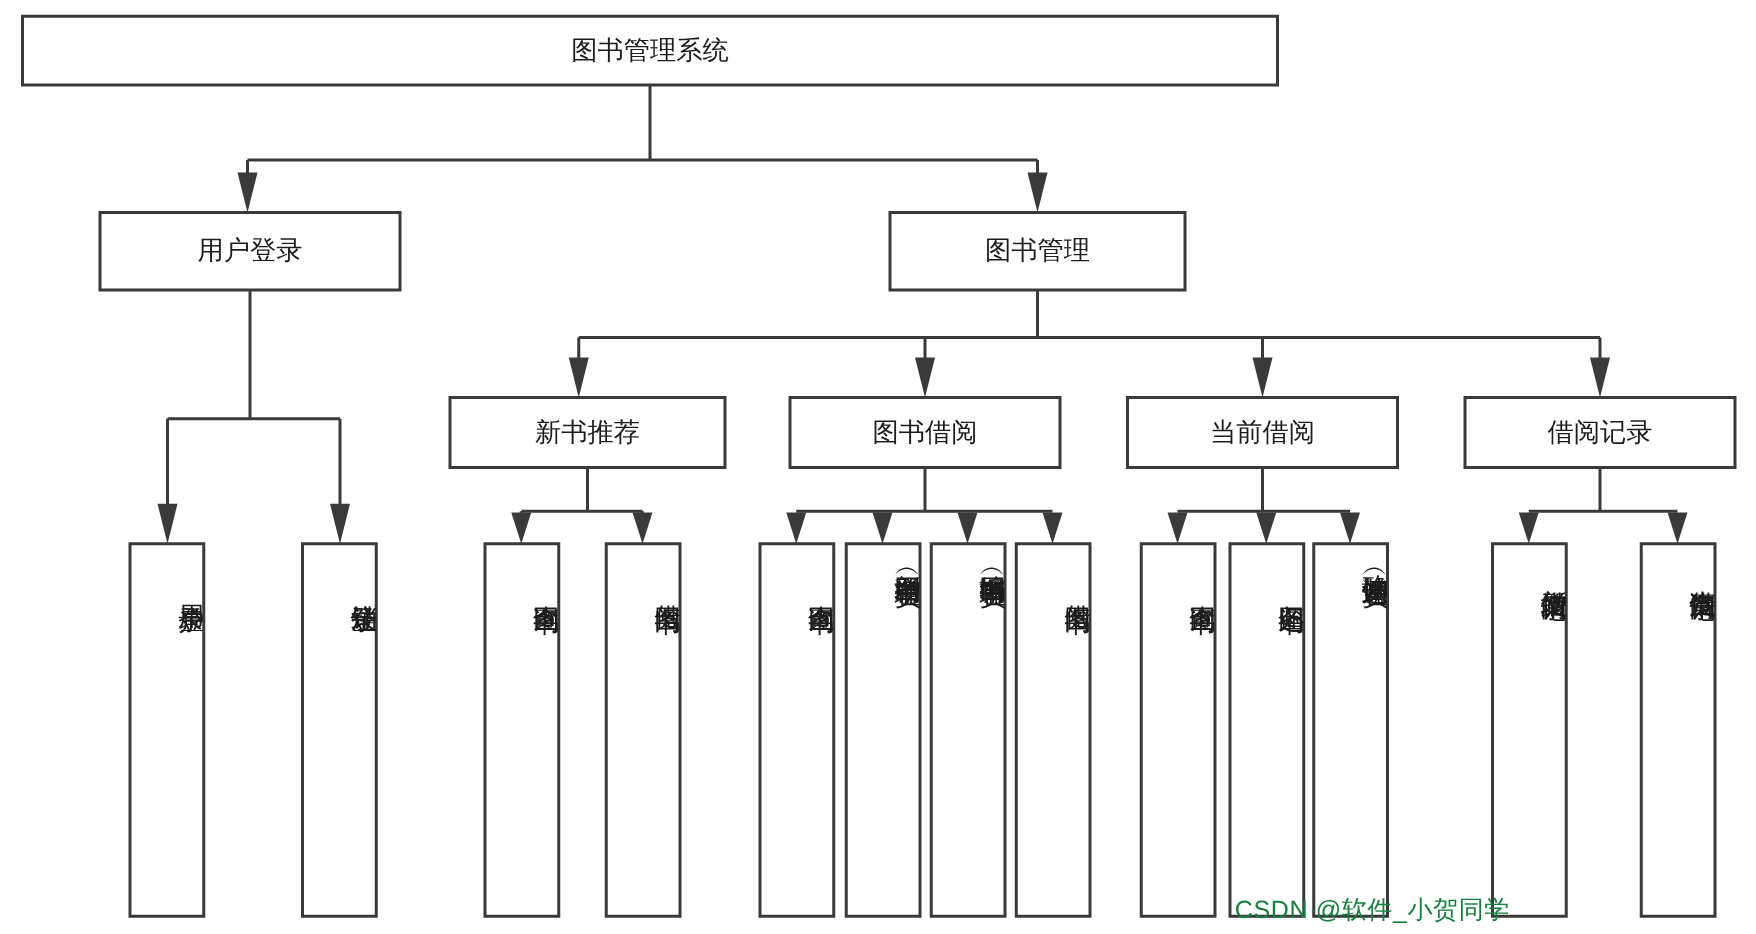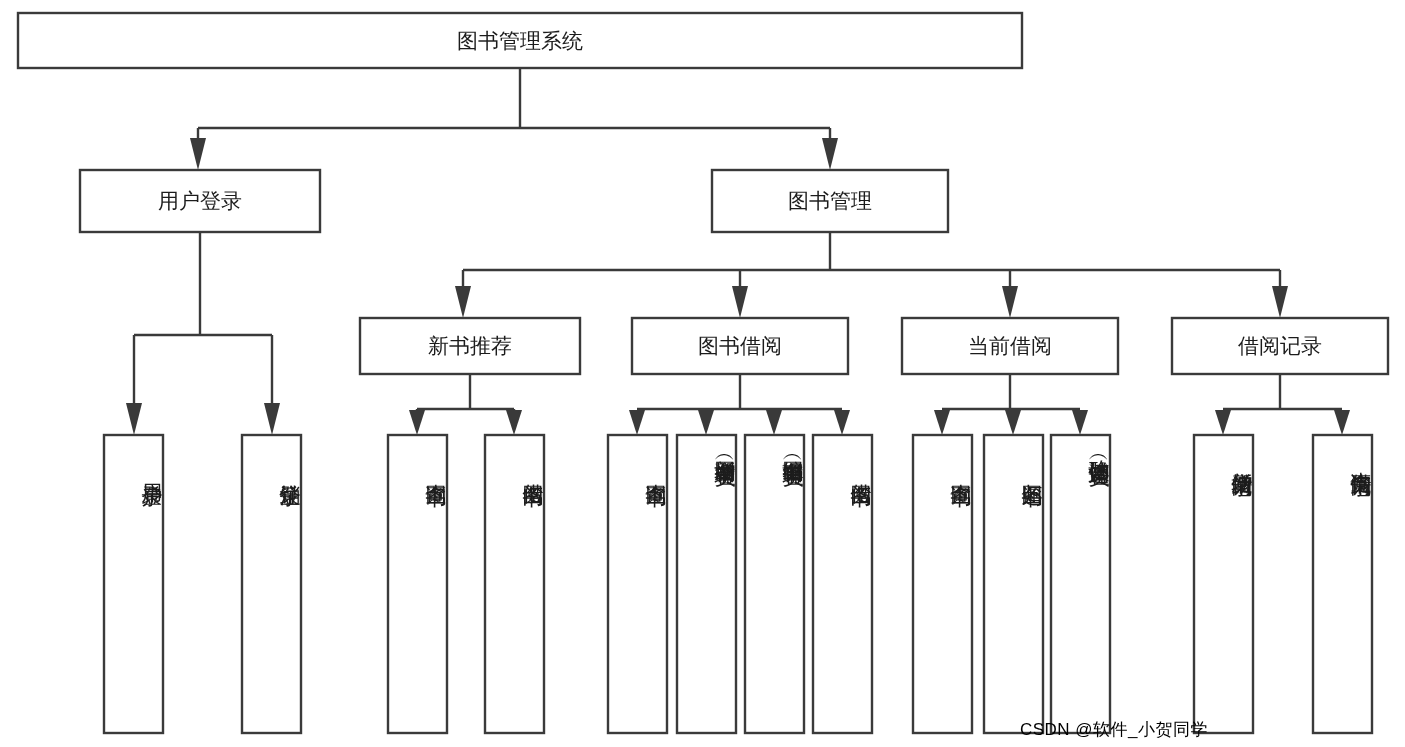--- a/index.html
+++ b/index.html
@@ -48,22 +48,22 @@
     font-size: 21px;
     fill: #1c1c1c;
     text-anchor: middle;
     dominant-baseline: middle;
   }
   .watermark {
     position: absolute;
     right: 8px;
     bottom: 6px;
     font-family: "Liberation Sans", "DejaVu Sans", sans-serif;
-    font-size: 17px;
-    color: #000000;
+    font-size: 20px;
+    color: #15803d;
     letter-spacing: 0.5px;
     white-space: nowrap;
     pointer-events: none;
   }
   .vlabel-layer {
     position: absolute;
     top: 0;
     left: 0;
     width: 1405px;
     height: 747px;

